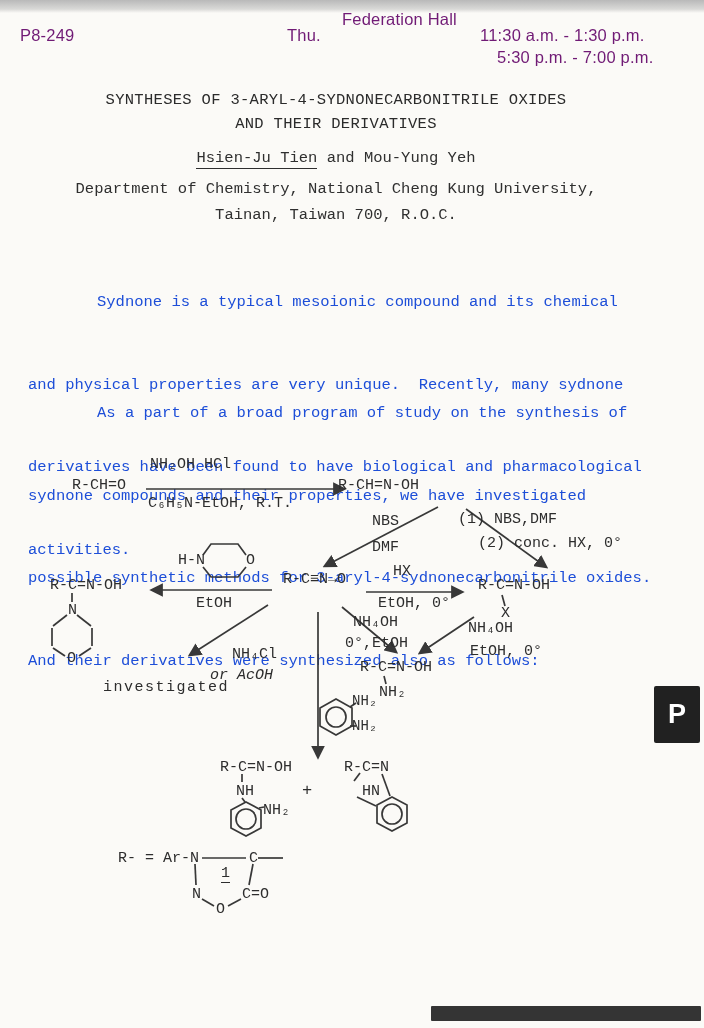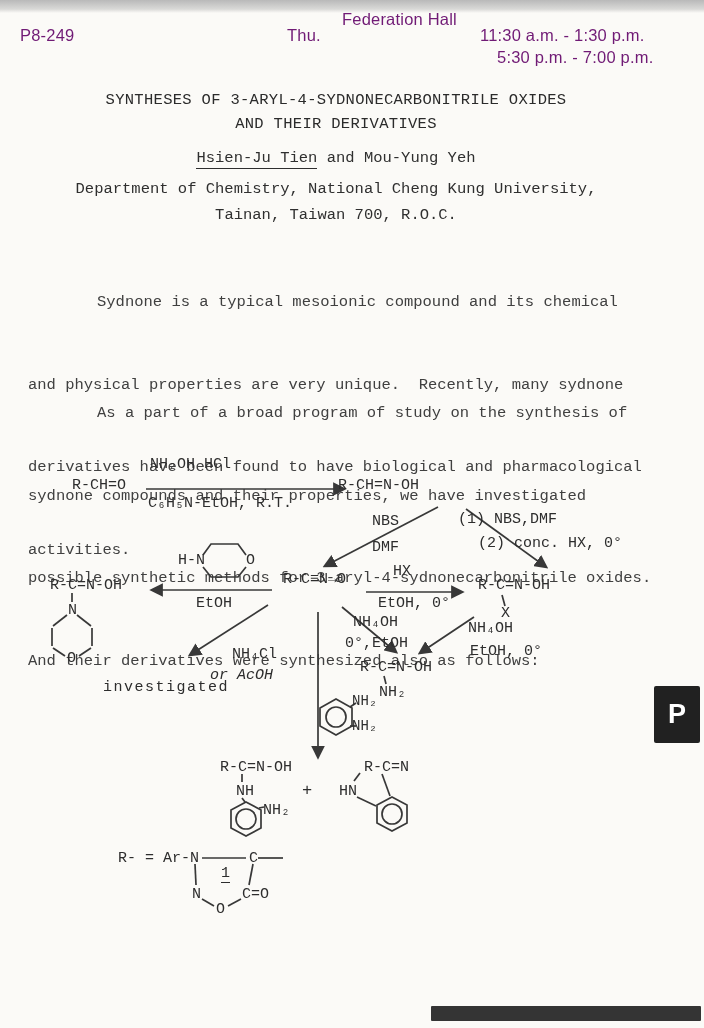--- a/index.html
+++ b/index.html
@@ -13,21 +13,21 @@
   .abs{position:absolute;white-space:pre;}
   
   #top-band{position:absolute;left:0;top:0;width:704px;height:13px;
     background:linear-gradient(#b9b9b9,#d9d9d7 70%,#fbfaf7);}
   
   .hdr{font-size:16.5px;color:#701a75;letter-spacing:.2px;}
   
   .centerblock{position:absolute;left:0;width:704px;text-align:center;transform:translateX(-16px);}
   .titletxt{font-size:15.5px;letter-spacing:.3px;color:#2b2b2b;}
   .bodytxt{font-size:15.5px;color:#2f2f2f;}
-  .para{position:absolute;left:28px;width:660px;line-height:27.5px;font-size:15.5px;color:#404040;white-space:pre;}
+  .para{position:absolute;left:28px;width:660px;line-height:27.5px;font-size:15.5px;color:#1d4ed8;white-space:pre;}
   .indent{padding-left:69px;}
   .u{border-bottom:1.4px solid #2e2e2e;padding-bottom:1px;}
   
   #scheme{position:absolute;left:0;top:455px;width:704px;height:480px;}
   .lbl{position:absolute;font-size:15px;line-height:16px;color:#2d2d2d;white-space:pre;}
   .small{font-size:14px;}
   #scheme svg{position:absolute;left:0;top:0;}
   
   #p-tab{position:absolute;left:654px;top:686px;width:46px;height:57px;background:#212121;
     border-radius:2px;display:flex;align-items:center;justify-content:center;}
@@ -177,22 +177,22 @@
   <div class="lbl" style="left:468px;top:166px;">NH₄OH</div>
   <div class="lbl" style="left:470px;top:189px;">EtOH, 0°</div>
   <div class="lbl" style="left:360px;top:205px;">R-C=N-OH</div>
   <div class="lbl" style="left:379px;top:230px;">NH₂</div>
   <div class="lbl small" style="left:352px;top:238px;">NH₂</div>
   <div class="lbl small" style="left:352px;top:263px;">NH₂</div>
   <div class="lbl" style="left:220px;top:305px;">R-C=N-OH</div>
   <div class="lbl" style="left:236px;top:329px;">NH</div>
   <div class="lbl" style="left:263px;top:348px;">NH₂</div>
   <div class="lbl" style="left:302px;top:328px;font-size:17px;">+</div>
-  <div class="lbl" style="left:344px;top:305px;margin-left:20px;">R-C=N</div>
-  <div class="lbl" style="left:339px;top:329px;">HN</div>
+  <div class="lbl" style="left:344px;top:305px;">R-C=N</div>
+  <div class="lbl" style="left:362px;top:329px;">HN</div>
   <div class="lbl" style="left:118px;top:396px;">R- = Ar-N</div>
   <div class="lbl" style="left:249px;top:396px;">C</div>
   <div class="lbl" style="left:221px;top:411px;border-bottom:1.4px solid #2d2d2d;">1</div>
   <div class="lbl" style="left:192px;top:432px;">N</div>
   <div class="lbl" style="left:216px;top:447px;">O</div>
   <div class="lbl" style="left:242px;top:432px;">C=O</div>
 </div>
 
 <div id="p-tab">
   <span>P</span>

